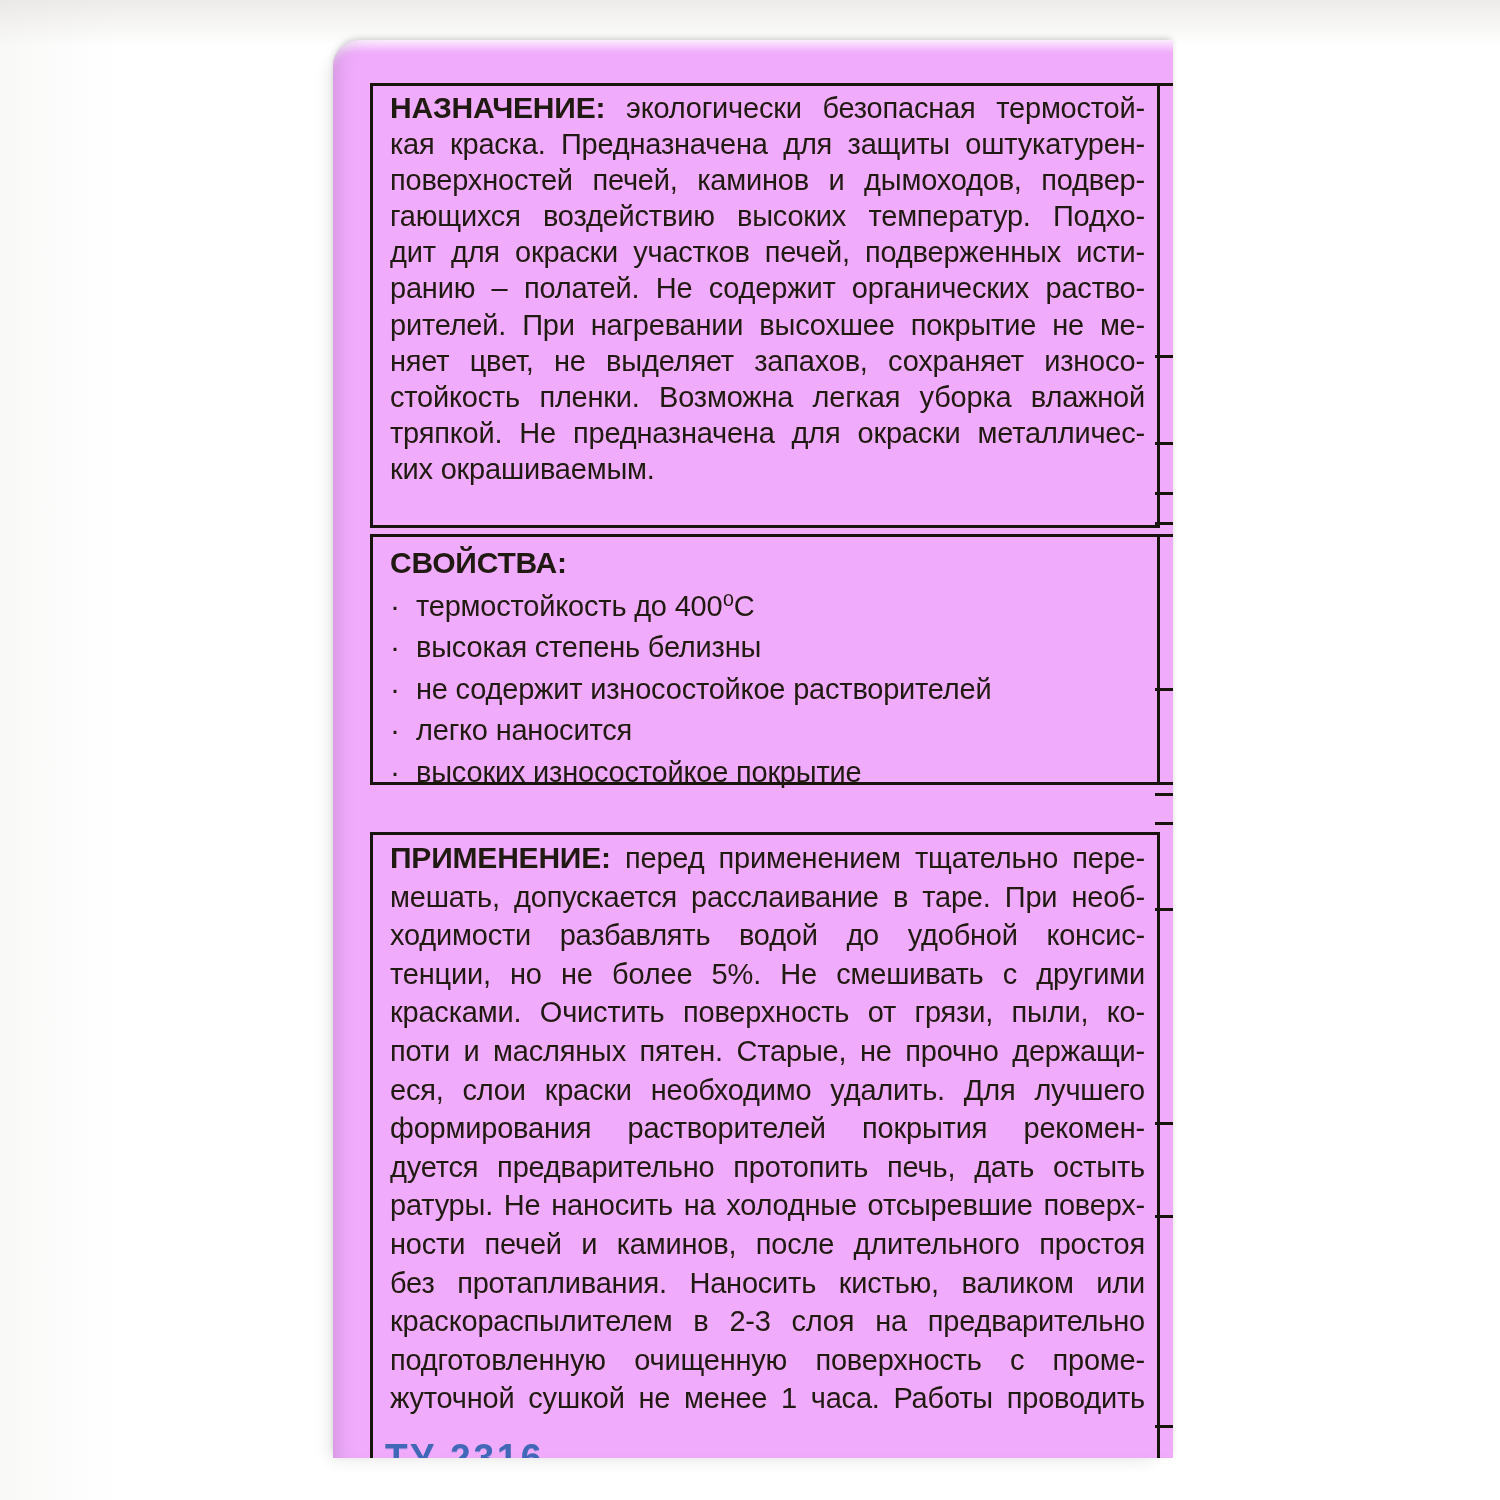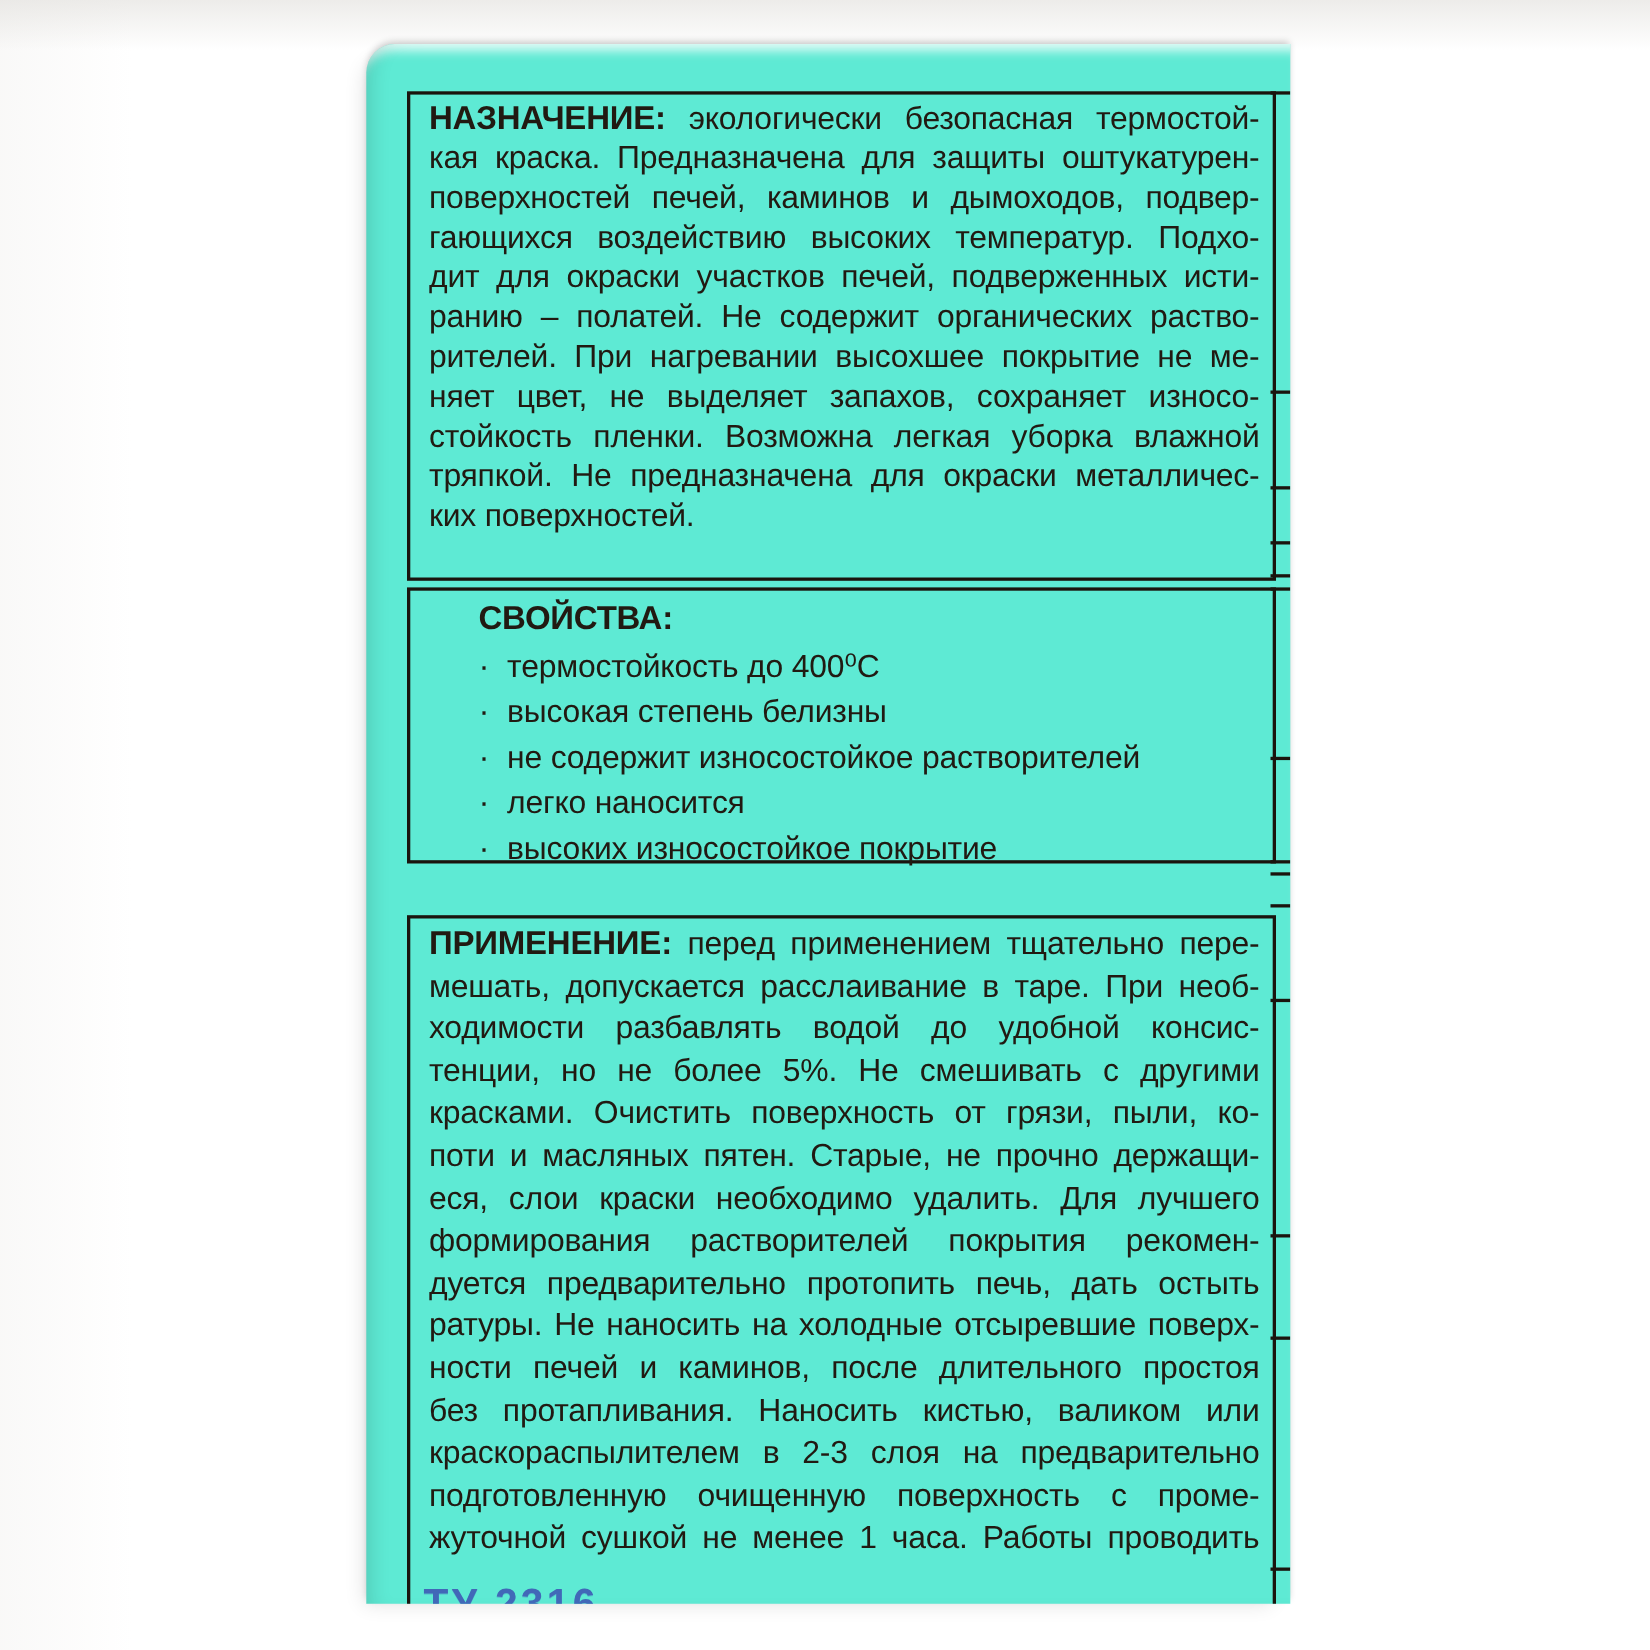--- a/index.html
+++ b/index.html
@@ -10,21 +10,21 @@
   }
   .photo-bg{
     position:absolute;inset:0;
     background:
       linear-gradient(180deg, rgba(222,220,216,.55) 0px, rgba(255,255,255,0) 46px),
       linear-gradient(90deg, rgba(240,239,237,.4) 0px, rgba(255,255,255,0) 120px),
       #ffffff;
   }
   .label-sheet{
     position:absolute;left:333px;top:40px;width:840px;height:1418px;
-    background:#5eead4;
+    background:#f0abfc;
     border-top-left-radius:26px;
     box-shadow:
       -10px 8px 18px -8px rgba(0,0,0,.12),
       0 -3px 7px -2px rgba(0,0,0,.22),
       inset 16px 0 20px -14px rgba(0,0,0,.16),
       inset 0 14px 10px -8px rgba(255,255,255,.85);
     overflow:hidden;
     text-decoration:underline;
   }
   .box{
@@ -44,21 +44,21 @@
   }
   .box-purpose .line, .box-application .line{
     white-space:normal;
     text-align:justify;
     text-align-last:justify;
     overflow:hidden;
   }
   .box-purpose .line{height:36.1px;line-height:36.1px;}
   .box-purpose .line:last-child{text-align-last:left;}
   .box-application .line{height:38.6px;line-height:38.6px;}
-  .box-properties .line{height:41.4px;line-height:41.4px;margin-left:45px;}
+  .box-properties .line{height:41.4px;line-height:41.4px;}
   .box-properties .line:first-child{height:44px;line-height:44px;}
   .b{font-weight:bold;font-size:30px;letter-spacing:-0.2px;}
   .dot{
     display:inline-block;width:26px;
     font-size:30px;
     vertical-align:baseline;
   }
   .edge-mark{
     position:absolute;left:822px;width:18px;height:3px;
     background:#1a140e;
@@ -82,21 +82,21 @@
         <div class="line"><span class="b">НАЗНАЧЕНИЕ:</span><span> экологически безопасная термостой-</span></div>
         <div class="line">кая краска. Предназначена для защиты оштукатурен-</div>
         <div class="line">поверхностей печей, каминов и дымоходов, подвер-</div>
         <div class="line">гающихся воздействию высоких температур. Подхо-</div>
         <div class="line">дит для окраски участков печей, подверженных исти-</div>
         <div class="line">ранию – полатей. Не содержит органических раство-</div>
         <div class="line">рителей. При нагревании высохшее покрытие не ме-</div>
         <div class="line">няет цвет, не выделяет запахов, сохраняет износо-</div>
         <div class="line">стойкость пленки. Возможна легкая уборка влажной</div>
         <div class="line">тряпкой. Не предназначена для окраски металличес-</div>
-        <div class="line">ких поверхностей.</div>
+        <div class="line">ких окрашиваемым.</div>
       </div>
   </section>
 
   <section class="box box-properties">
     <div class="lines">
         <div class="line"><span class="b">СВОЙСТВА:</span></div>
         <div class="line"><span class="dot">·</span><span>термостойкость до 400⁰С</span></div>
         <div class="line"><span class="dot">·</span><span>высокая степень белизны</span></div>
         <div class="line"><span class="dot">·</span><span>не содержит износостойкое растворителей</span></div>
         <div class="line"><span class="dot">·</span><span>легко наносится</span></div>

